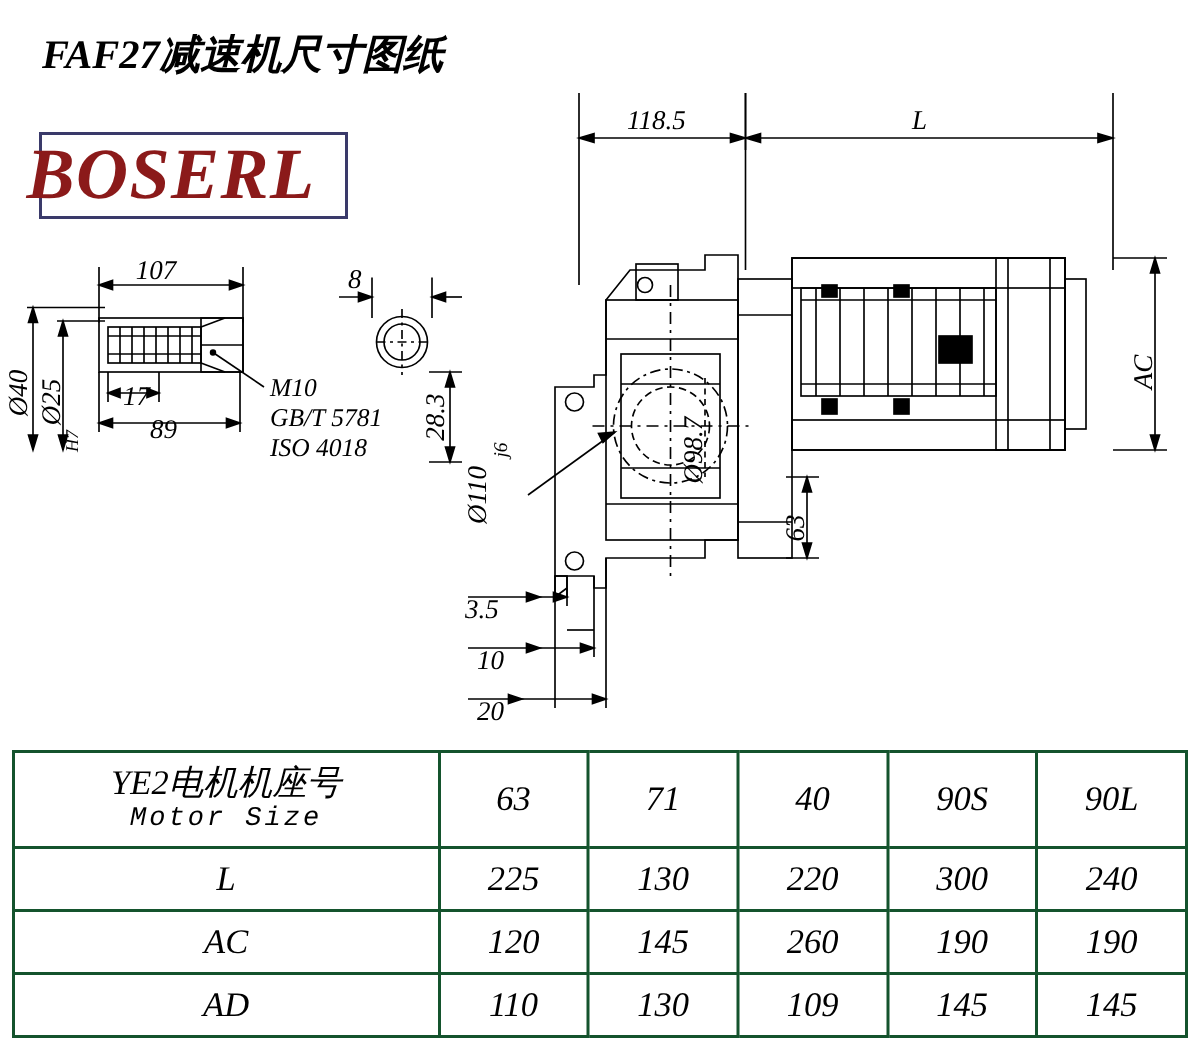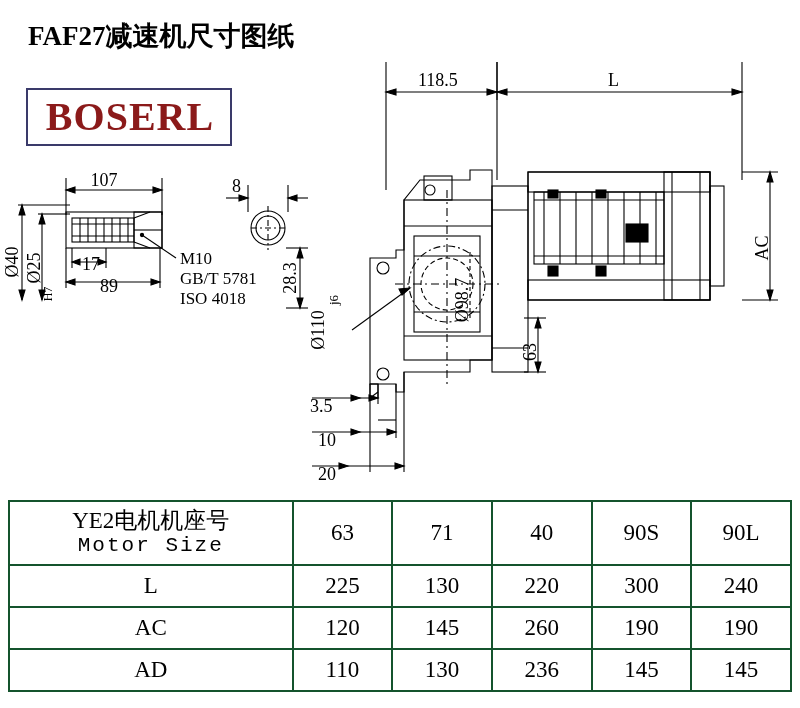--- a/index.html
+++ b/index.html
@@ -4,44 +4,44 @@
 <style>
   html,body{margin:0;padding:0;}
   body{
     width:800px;height:708px;
     background:#ffffff;
     font-family:"Liberation Serif", serif;
     color:#000;
     position:relative;
     overflow:hidden;
   }
-  #stage{position:relative;width:800px;height:708px;}
+  #stage{position:relative;width:800px;height:708px;font-style:italic;}
 
   .title{
     position:absolute;left:28px;top:18px;
     font-family:"Liberation Serif", serif;
     font-size:27px;font-weight:bold;letter-spacing:0px;
     white-space:nowrap;
   }
 
   
   .logo-box{
     position:absolute;left:26px;top:88px;
     width:206px;height:58px;
     border:2px solid #3a3a6a;
     background:#fff;
     box-sizing:border-box;
   }
   .logo-text{
-    position:absolute;left:30px;top:88px;
+    position:absolute;left:14px;top:88px;
     width:200px;height:58px;
     line-height:58px;
     text-align:center;
     font-family:"Liberation Serif", serif;
-    font-size:40px;font-weight:bold;
+    font-size:48px;font-weight:bold;
     color:#8b1a1a;
     letter-spacing:1px;
   }
 
   
   #drawing{position:absolute;left:0;top:0;}
 
   
   .spec-table{
     position:absolute;left:8px;top:500px;
@@ -56,21 +56,21 @@
     height:40px;
     padding:0;
   }
   .spec-table td.lbl{ width:286px; }
   .spec-table td.val{ width:99px; }
   .head-cell{
     line-height:1.15;
     padding:3px 0 3px 0;
   }
   .head-cn{ font-size:23px; display:block; }
-  .head-en{ font-size:21px; display:block; letter-spacing:2px; font-family:"Liberation Mono", monospace;}
+  .head-en{ font-size:18px; display:block; letter-spacing:2px; font-family:"Liberation Mono", monospace;}
   .hrow td{ height:62px; }
   text { font-family:"Liberation Serif", serif; }
 </style>
 </head>
 <body>
 
 <div id="stage">
 
   <div class="title">FAF27减速机尺寸图纸</div>
 
@@ -307,20 +307,20 @@
         <td class="val">120</td>
         <td class="val">145</td>
         <td class="val">260</td>
         <td class="val">190</td>
         <td class="val">190</td>
       </tr>
       <tr>
         <td class="lbl">AD</td>
         <td class="val">110</td>
         <td class="val">130</td>
-        <td class="val">236</td>
+        <td class="val">109</td>
         <td class="val">145</td>
         <td class="val">145</td>
       </tr>
     </tbody>
   </table>
 
 </div>
 
 </body></html>

